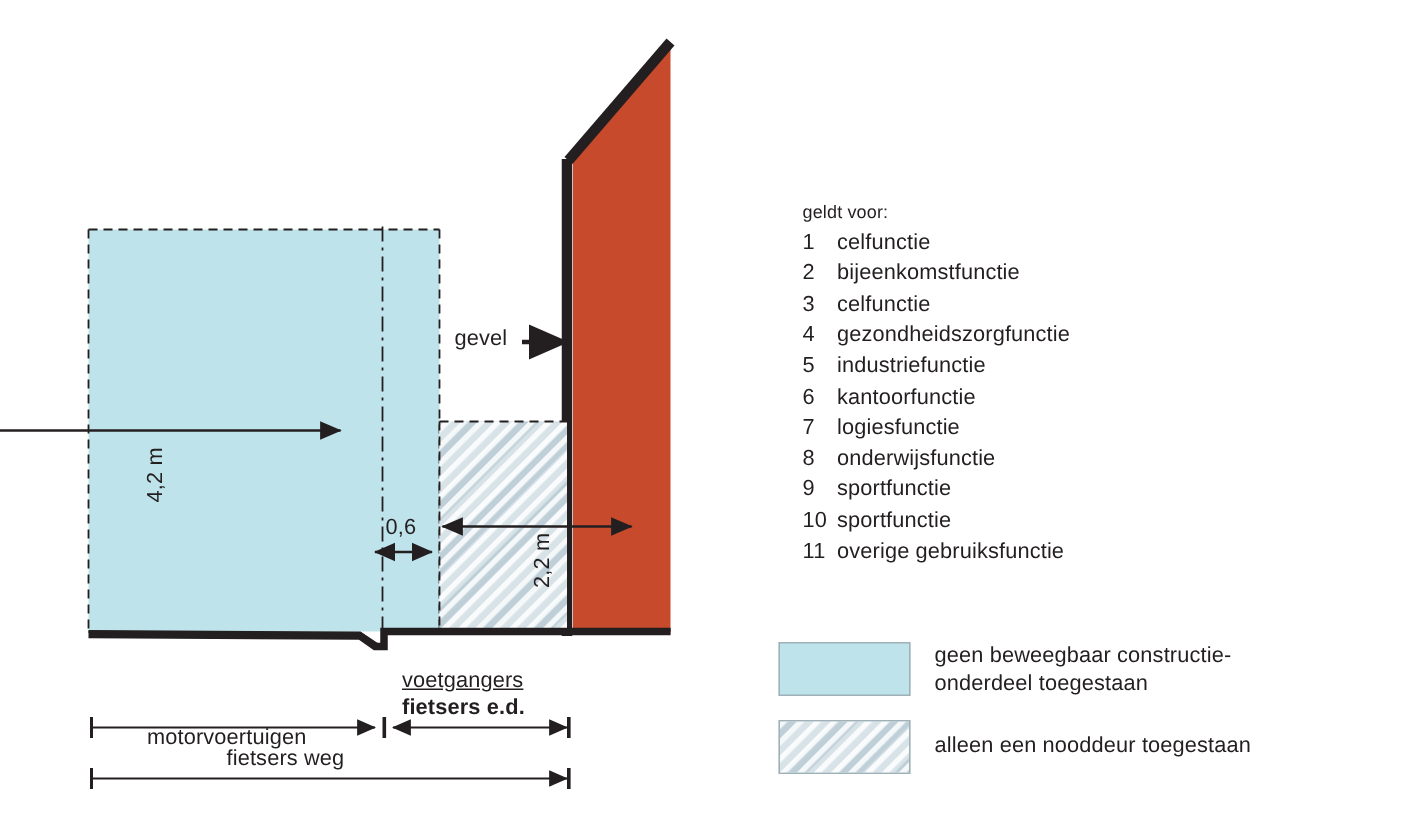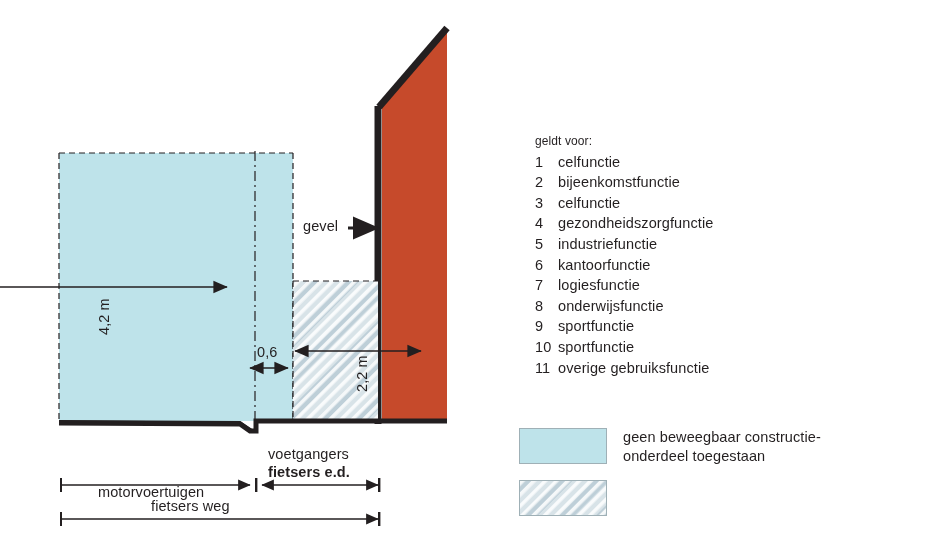--- a/index.html
+++ b/index.html
@@ -201,21 +201,21 @@
   <div class="vlabel" style="left:96px; top:335px;">4,2 m</div>
 
   <div class="vlabel" style="left:354px; top:392px;">2,2 m</div>
 
   <div class="dlabel" style="left:257px; top:344px;">0,6</div>
 
   <div class="dlabel" style="left:303px; top:218px;">gevel</div>
 
   <div class="dlabel" style="left:98px; top:464px;margin-top:20px;">motorvoertuigen</div>
 
-  <div class="dlabel" style="left:268px; top:446px;">voetgangers</div>
+  <div class="dlabel" style="left:268px; top:446px;text-decoration:underline;">voetgangers</div>
 
   <div class="dlabel" style="left:268px; top:464px;font-weight:bold;">fietsers e.d.</div>
 
   <div class="dlabel" style="left:151px; top:498px;">fietsers weg</div>
 
   <div class="function-list">
     <div class="fl-title">geldt voor:</div>
 
     <div class="fl-row">
       <span class="fl-num">1</span>
@@ -274,17 +274,20 @@
     </div>
 
     <div class="legend-row second">
       <div class="legend-swatch hatched">
         <svg width="86" height="34" viewBox="0 0 86 34">
           <rect width="86" height="34" fill="#d8e3e8"></rect>
           <rect width="86" height="34" fill="url(#hatchPat)"></rect>
           <rect width="86" height="34" fill="url(#hatchDots)"></rect>
         </svg>
       </div>
+      <div class="legend-text">
+        <div>alleen een nooddeur toegestaan</div>
+      </div>
     </div>
 
   </div>
 
 </div>
 
 </body></html>

